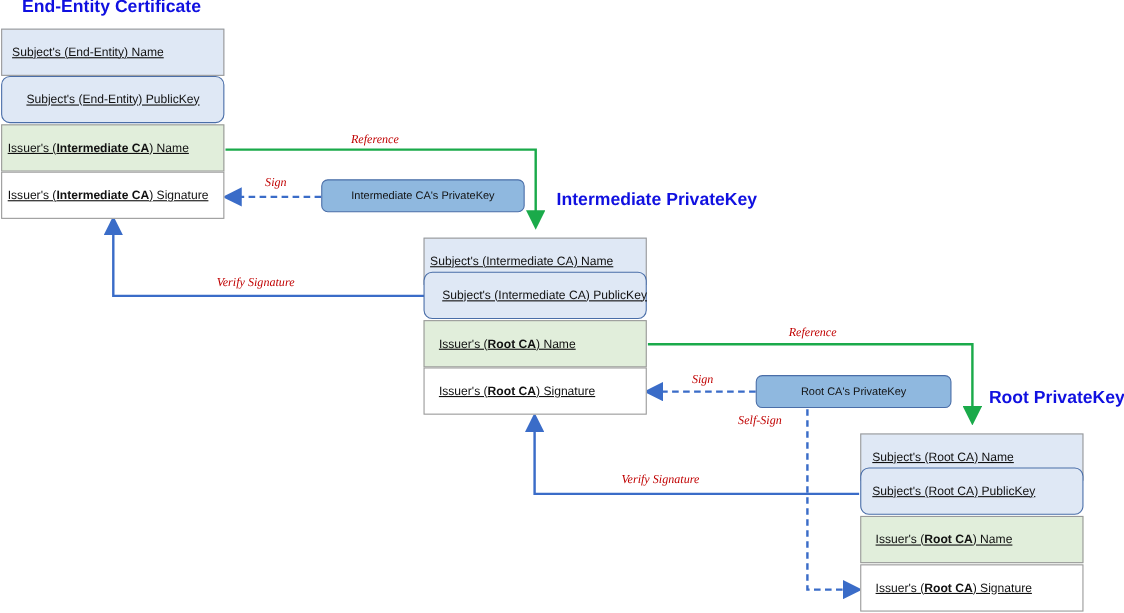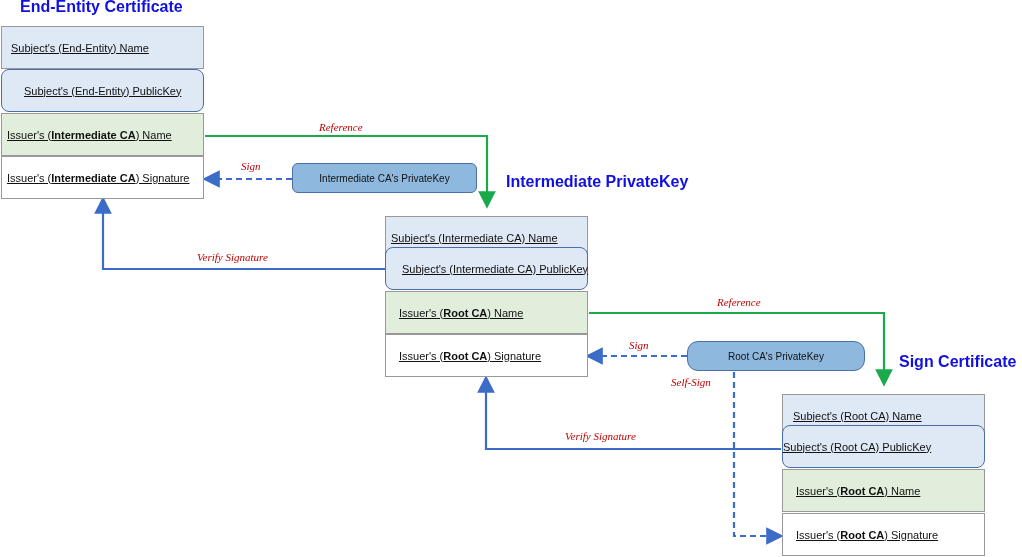--- a/index.html
+++ b/index.html
@@ -69,38 +69,38 @@
       <b>Root CA</b>
       <span>) Name</span>
     </div>
   <div class="row white" style="top:130px;padding-left:13px;">
       <span>Issuer's (</span>
       <b>Root CA</b>
       <span>) Signature</span>
     </div>
 </div>
 
-<div class="title" style="left:899px;top:353px;">Sign Certificate</div>
+<div class="title" style="left:899px;top:353px;">Root PrivateKey</div>
 <div class="cert" style="left:782px;top:382px;">
   <div class="row blue" style="top:0;padding-left:10px;margin-top:12px;">Subject's (Root CA) Name</div>
-  <div class="row key" style="top:43px;padding-left:0;">Subject's (Root CA) PublicKey</div>
+  <div class="row key" style="top:43px;padding-left:10px;">Subject's (Root CA) PublicKey</div>
   <div class="row green" style="top:87px;padding-left:13px;">
       <span>Issuer's (</span>
       <b>Root CA</b>
       <span>) Name</span>
     </div>
   <div class="row white" style="top:131px;padding-left:13px;">
       <span>Issuer's (</span>
       <b>Root CA</b>
       <span>) Signature</span>
     </div>
 </div>
 
 <div class="pk" style="left:292px;top:163px;width:185px;">Intermediate CA's PrivateKey</div>
-<div class="pk" style="left:687px;top:341px;width:178px;border-radius:11px;">Root CA's PrivateKey</div>
+<div class="pk" style="left:687px;top:341px;width:178px;">Root CA's PrivateKey</div>
 
 <div class="lbl" style="left:319px;top:121px;">Reference</div>
 <div class="lbl" style="left:241px;top:160px;">Sign</div>
 <div class="lbl" style="left:197px;top:251px;">Verify Signature</div>
 <div class="lbl" style="left:717px;top:296px;">Reference</div>
 <div class="lbl" style="left:629px;top:339px;">Sign</div>
 <div class="lbl" style="left:671px;top:376px;">Self-Sign</div>
 <div class="lbl" style="left:565px;top:430px;">Verify Signature</div>
 
 </body></html>

